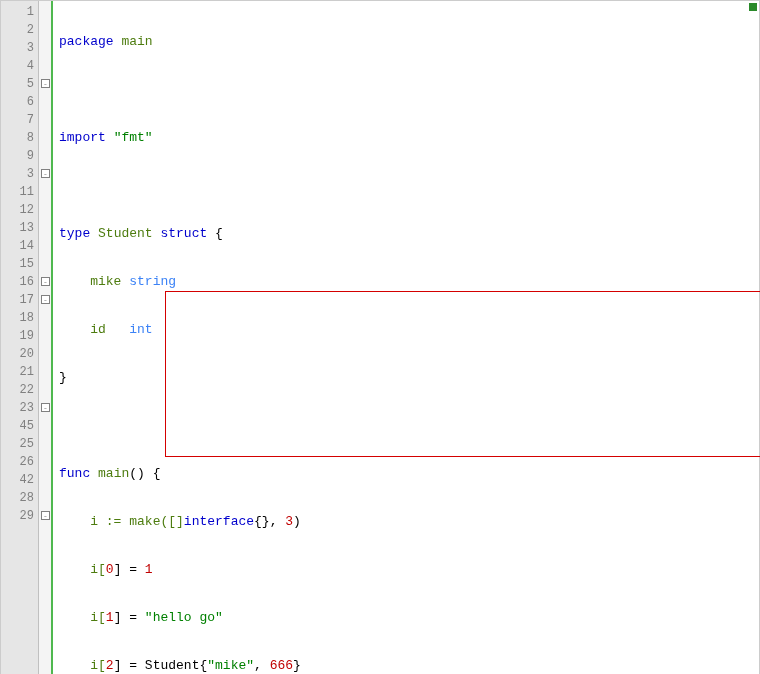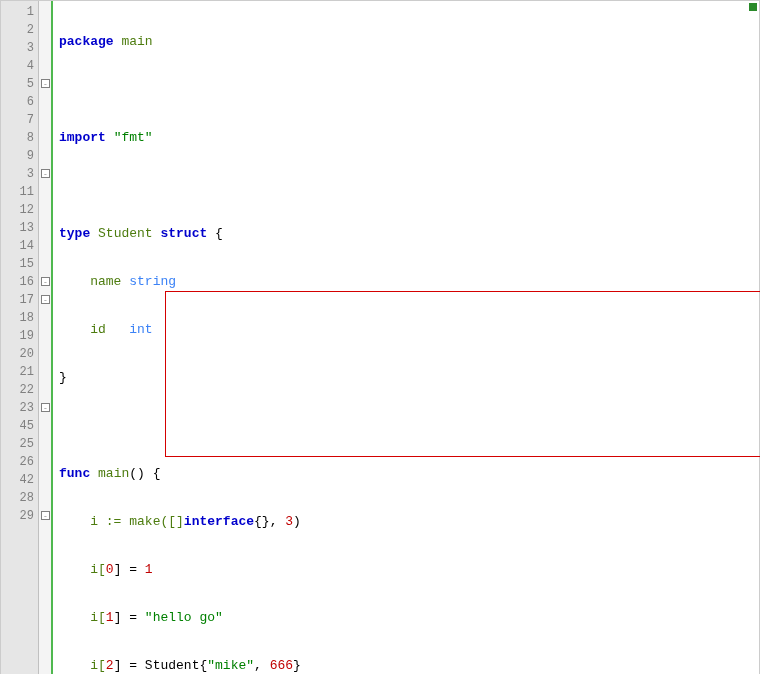--- a/index.html
+++ b/index.html
@@ -47,21 +47,21 @@
       color: #808080;
       cursor: pointer;
     }
     .code-area {
       flex: 1;
       padding: 2px 6px;
       white-space: pre;
       position: relative;
     }
     .code-area .line { height: 18px; line-height: 18px; }
-    .kw { color: #0000cc; font-weight: bold; }
+    .kw { color: #0000cc; font-weight: normal; }
     .type { color: #3b82f6; }
     .ident { color: #4d7c0f; }
     .str { color: #008000; }
     .num { color: #c00000; }
     .punct { color: #000; }
     .red-box {
       position: absolute;
       border: 1px solid #d40000;
       left: 112px;
       top: 290px;
@@ -120,21 +120,21 @@
       <div class="fold-mark" style="top: 294px;">-</div>
       <div class="fold-mark" style="top: 402px;">-</div>
       <div class="fold-mark" style="top: 510px;">-</div>
     </div>
   <div class="code-area">
     <div class="line"><span class="kw">package</span> <span class="ident">main</span></div>
     <div class="line"></div>
     <div class="line"><span class="kw">import</span> <span class="str">"fmt"</span></div>
     <div class="line"></div>
     <div class="line"><span class="kw">type</span> <span class="ident">Student</span> <span class="kw">struct</span> <span class="punct">{</span></div>
-    <div class="line">    <span class="ident">name</span> <span class="type">string</span></div>
+    <div class="line">    <span class="ident">mike</span> <span class="type">string</span></div>
     <div class="line">    <span class="ident">id</span>   <span class="type">int</span></div>
     <div class="line"><span class="punct">}</span></div>
     <div class="line"></div>
     <div class="line"><span class="kw">func</span> <span class="ident">main</span><span class="punct">() {</span></div>
     <div class="line">    <span class="ident">i := make([]</span><span class="kw">interface</span><span class="punct">{}, </span><span class="num">3</span><span class="punct">)</span></div>
     <div class="line">    <span class="ident">i[</span><span class="num">0</span><span class="punct">] = </span><span class="num">1</span></div>
     <div class="line">    <span class="ident">i[</span><span class="num">1</span><span class="punct">] = </span><span class="str">"hello go"</span></div>
     <div class="line">    <span class="ident">i[</span><span class="num">2</span><span class="punct">] = Student{</span><span class="str">"mike"</span><span class="punct">, </span><span class="num">666</span><span class="punct">}</span></div>
     
     

